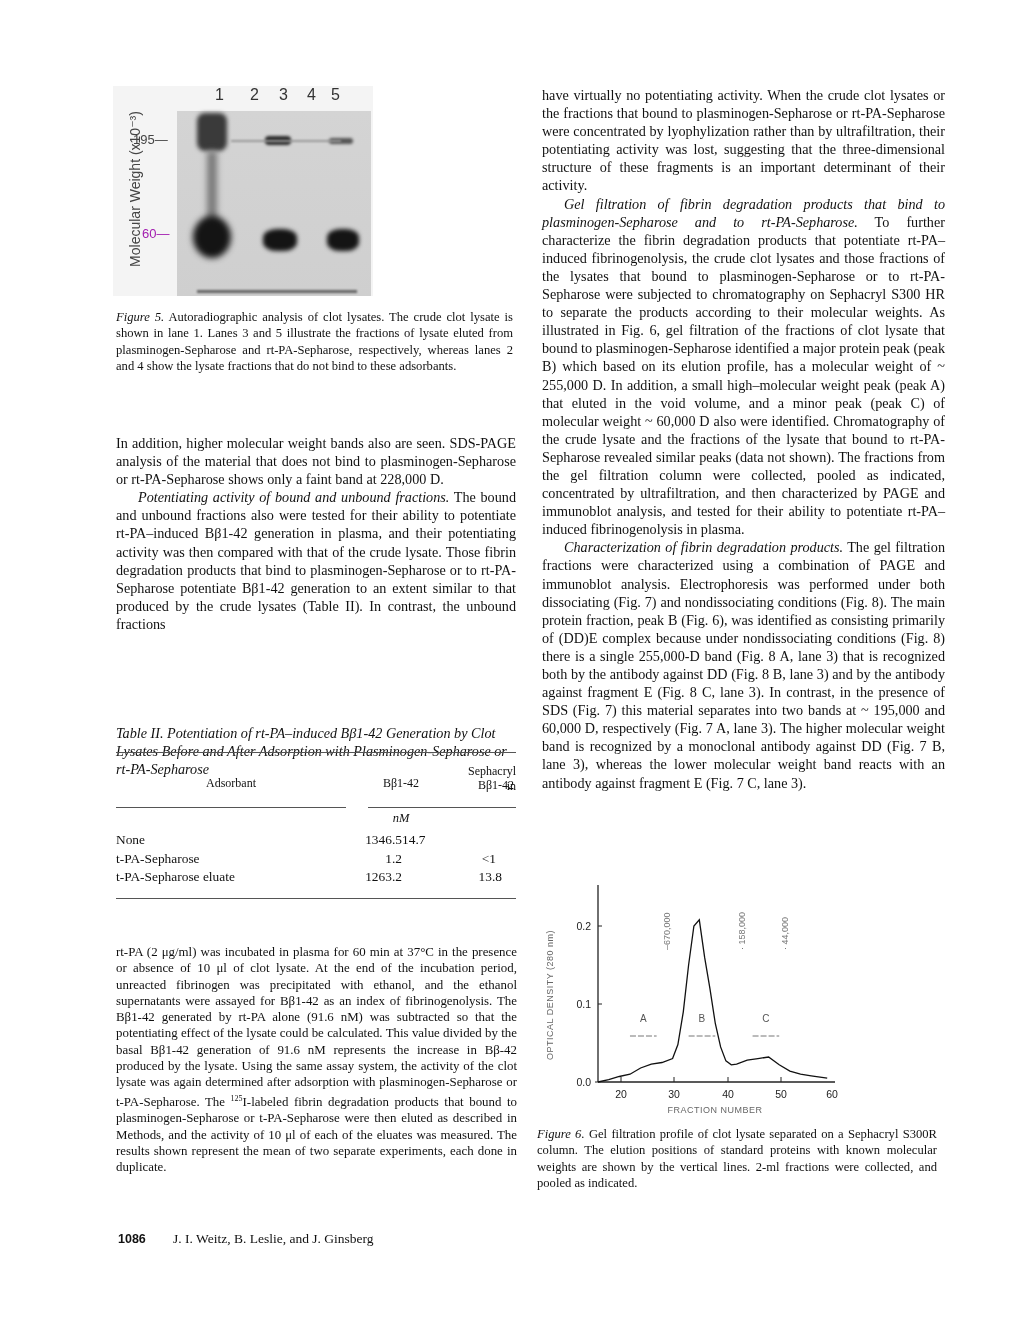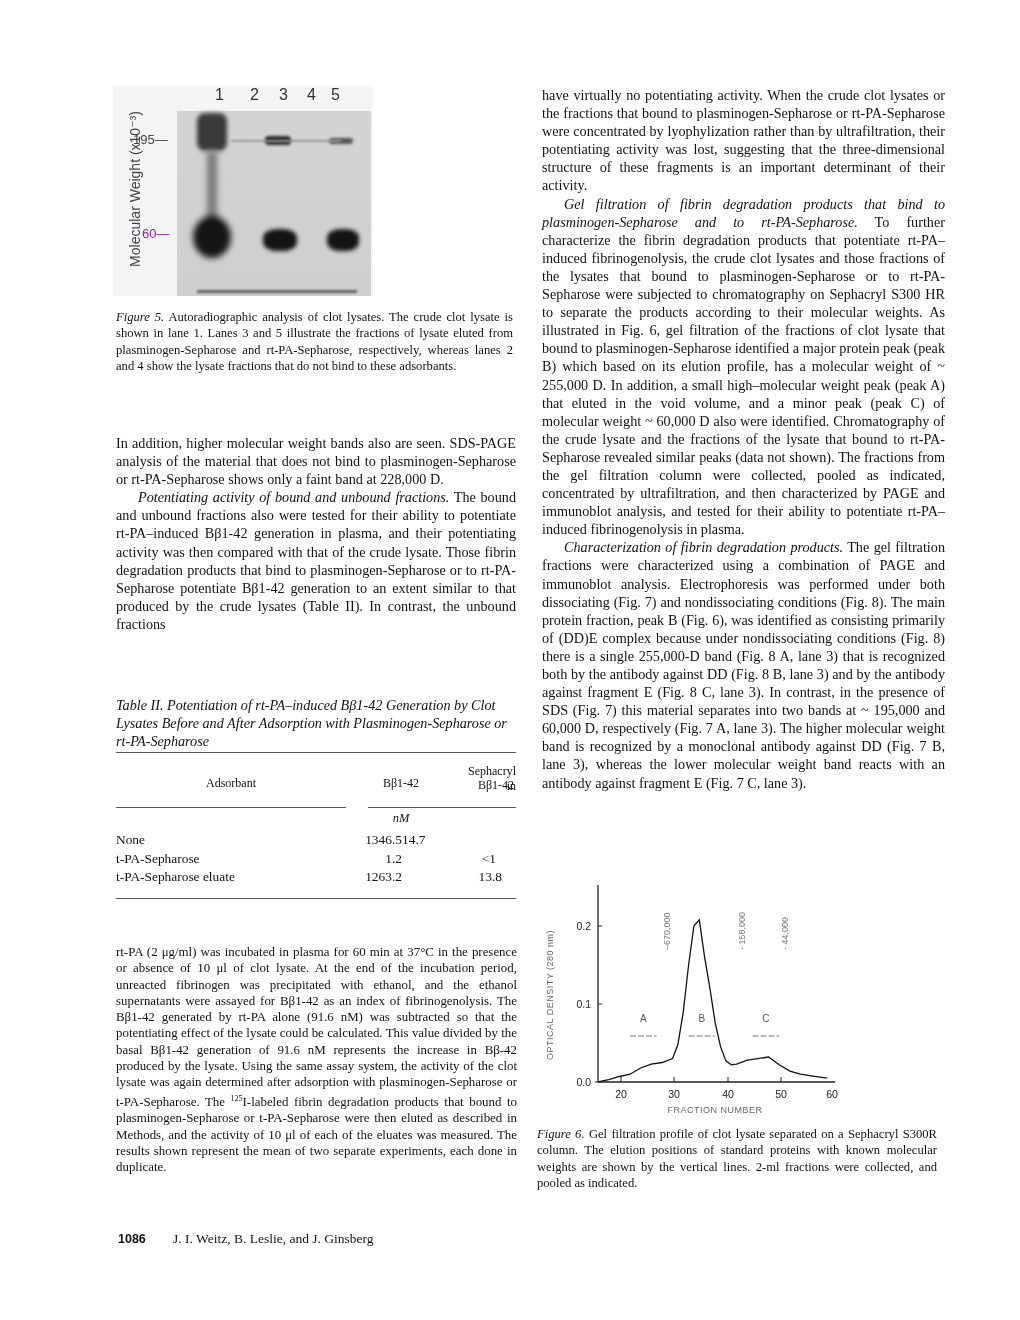--- a/index.html
+++ b/index.html
@@ -5,21 +5,21 @@
   html, body { margin: 0; padding: 0; background: #ffffff; }
   body { width: 1020px; height: 1320px; position: relative; overflow: hidden;
          font-family: "Liberation Serif", "DejaVu Serif", serif; color: #111; }
   .abs { position: absolute; }
   .col-text { font-size: 14.2px; line-height: 18.1px; text-align: justify; }
   .col-text p { margin: 0; }
   .indent { text-indent: 22px; }
   .it { font-style: italic; }
   .caption { font-size: 12.6px; line-height: 16.4px; text-align: justify; }
   .caption .lbl { font-style: italic; }
-  .table-title { font-size: 14.2px; line-height: 18px; font-style: italic; }
+  .table-title { font-size: 14.2px; line-height: 18px; font-style: italic; margin-top: 28px; }
   table.t2 { border-collapse: collapse; font-size: 13.4px; width: 405px; }
   table.t2 td, table.t2 th { padding: 0; font-weight: normal; }
   .rule { border-top: 1px solid #555; height: 0; }
   .footer-pg { font-family: "Liberation Sans", "DejaVu Sans", sans-serif; font-weight: bold; font-size: 12.5px; }
   .footer-auth { font-size: 13.5px; }
   .gel { background: #d8d8d8; }
   .sans { font-family: "Liberation Sans", "DejaVu Sans", sans-serif; }
   svg text { font-family: "Liberation Sans", "DejaVu Sans", sans-serif; }
 </style>
 </head>

